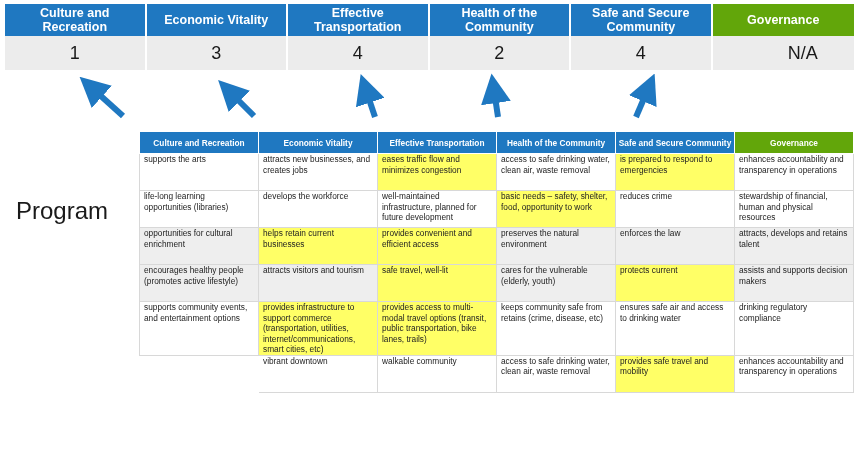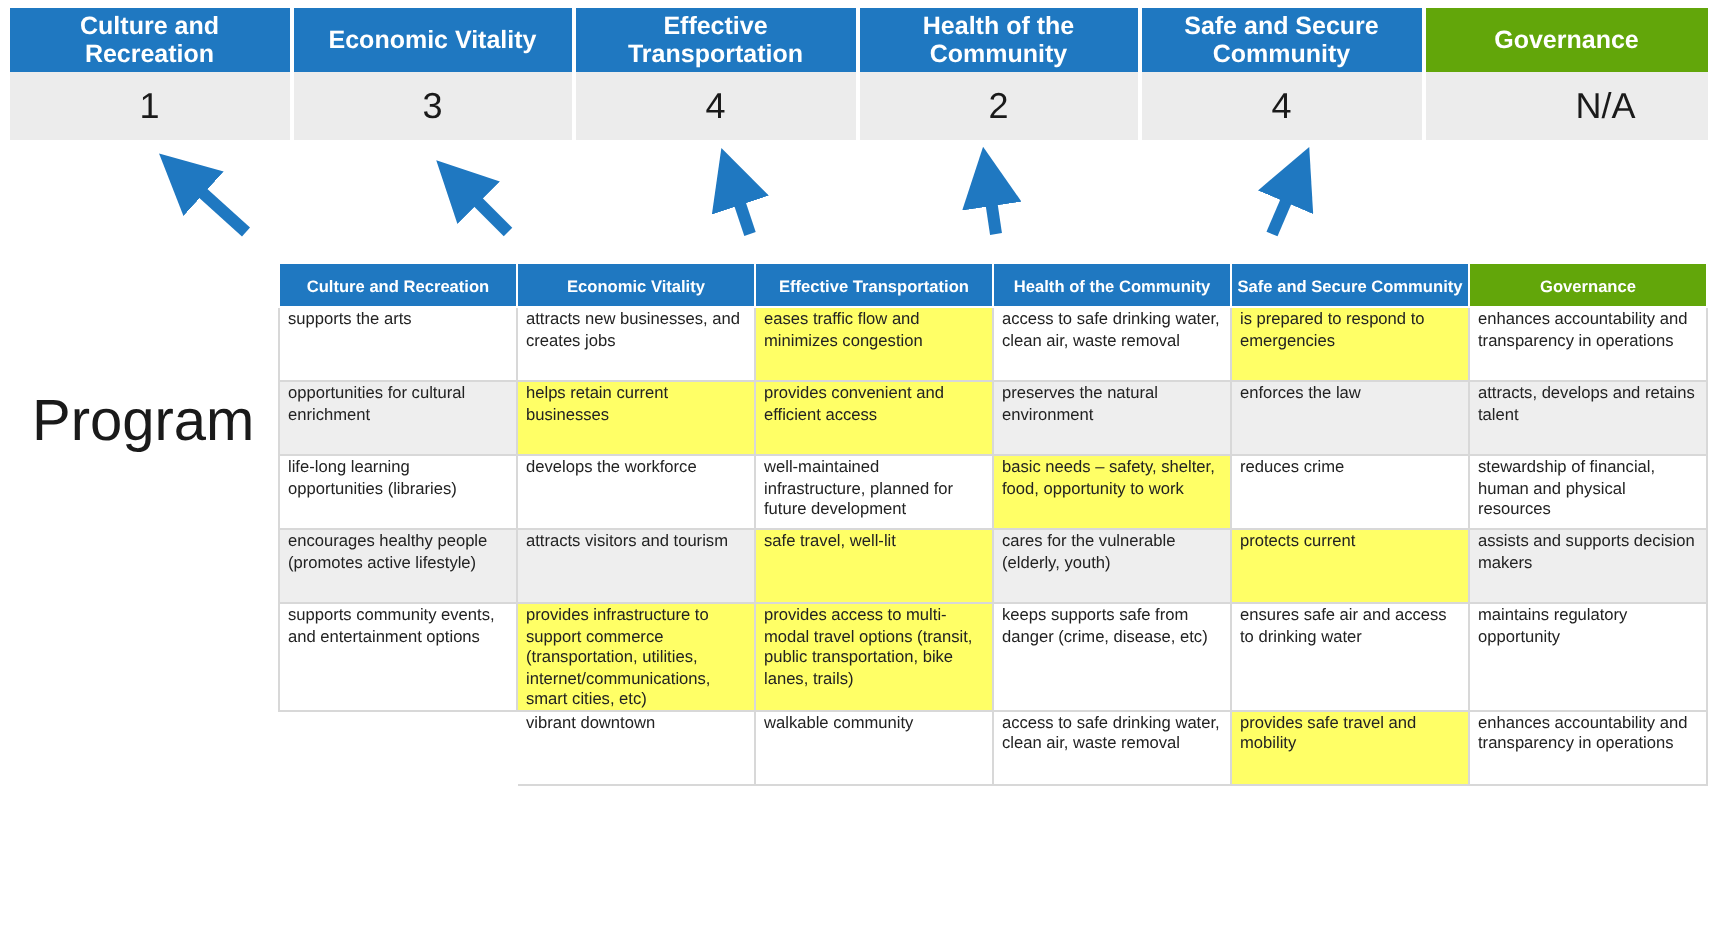--- a/index.html
+++ b/index.html
@@ -57,21 +57,21 @@
     box-sizing: border-box;
   }
   .top-score.last { border-right: none; padding-left: 39px; }
 
   
   #caption {
     position: absolute;
     left: 16px;
     top: 196px;
     width: 120px;
-    font-size: 29px;
+    font-size: 24px;
     line-height: 30px;
     color: #1a1a1a;
   }
 
   
   #arrow-layer {
     position: absolute;
     left: 0; top: 0;
     width: 859px; height: 465px;
     pointer-events: none;
@@ -175,50 +175,50 @@
   <tbody>
       <tr>
         <td class="">supports the arts</td>
         <td class="">attracts new businesses, and creates jobs</td>
         <td class="hl">eases traffic flow and minimizes congestion</td>
         <td class="">access to safe drinking water, clean air, waste removal</td>
         <td class="hl">is prepared to respond to emergencies</td>
         <td class="">enhances accountability and transparency in operations</td>
       </tr>
       <tr>
+        <td class="">life-long learning opportunities (libraries)</td>
+        <td class="">develops the workforce</td>
+        <td class="">well-maintained infrastructure, planned for future development</td>
+        <td class="hl">basic needs – safety, shelter, food, opportunity to work</td>
+        <td class="">reduces crime</td>
+        <td class="">stewardship of financial, human and physical resources</td>
+      </tr>
+      <tr>
         <td class="alt">opportunities for cultural enrichment</td>
         <td class="hl">helps retain current businesses</td>
         <td class="hl">provides convenient and efficient access</td>
         <td class="alt">preserves the natural environment</td>
         <td class="alt">enforces the law</td>
         <td class="alt">attracts, develops and retains talent</td>
       </tr>
       <tr>
-        <td class="">life-long learning opportunities (libraries)</td>
-        <td class="">develops the workforce</td>
-        <td class="">well-maintained infrastructure, planned for future development</td>
-        <td class="hl">basic needs – safety, shelter, food, opportunity to work</td>
-        <td class="">reduces crime</td>
-        <td class="">stewardship of financial, human and physical resources</td>
-      </tr>
-      <tr>
         <td class="alt">encourages healthy people (promotes active lifestyle)</td>
         <td class="alt">attracts visitors and tourism</td>
         <td class="hl">safe travel, well-lit</td>
         <td class="alt">cares for the vulnerable (elderly, youth)</td>
         <td class="hl">protects current</td>
         <td class="alt">assists and supports decision makers</td>
       </tr>
       <tr>
         <td class="">supports community events, and entertainment options</td>
         <td class="hl">provides infrastructure to support commerce (transportation, utilities, internet/communications, smart cities, etc)</td>
         <td class="hl">provides access to multi-modal travel options (transit, public transportation, bike lanes, trails)</td>
-        <td class="">keeps supports safe from danger (crime, disease, etc)</td>
+        <td class="">keeps community safe from retains (crime, disease, etc)</td>
         <td class="">ensures safe air and access to drinking water</td>
-        <td class="">maintains regulatory opportunity</td>
+        <td class="">drinking regulatory compliance</td>
       </tr>
       <tr>
         <td class="empty"></td>
         <td class="">vibrant downtown</td>
         <td class="">walkable community</td>
         <td class="">access to safe drinking water, clean air, waste removal</td>
         <td class="hl">provides safe travel and mobility</td>
         <td class="">enhances accountability and transparency in operations</td>
       </tr>
     </tbody>

